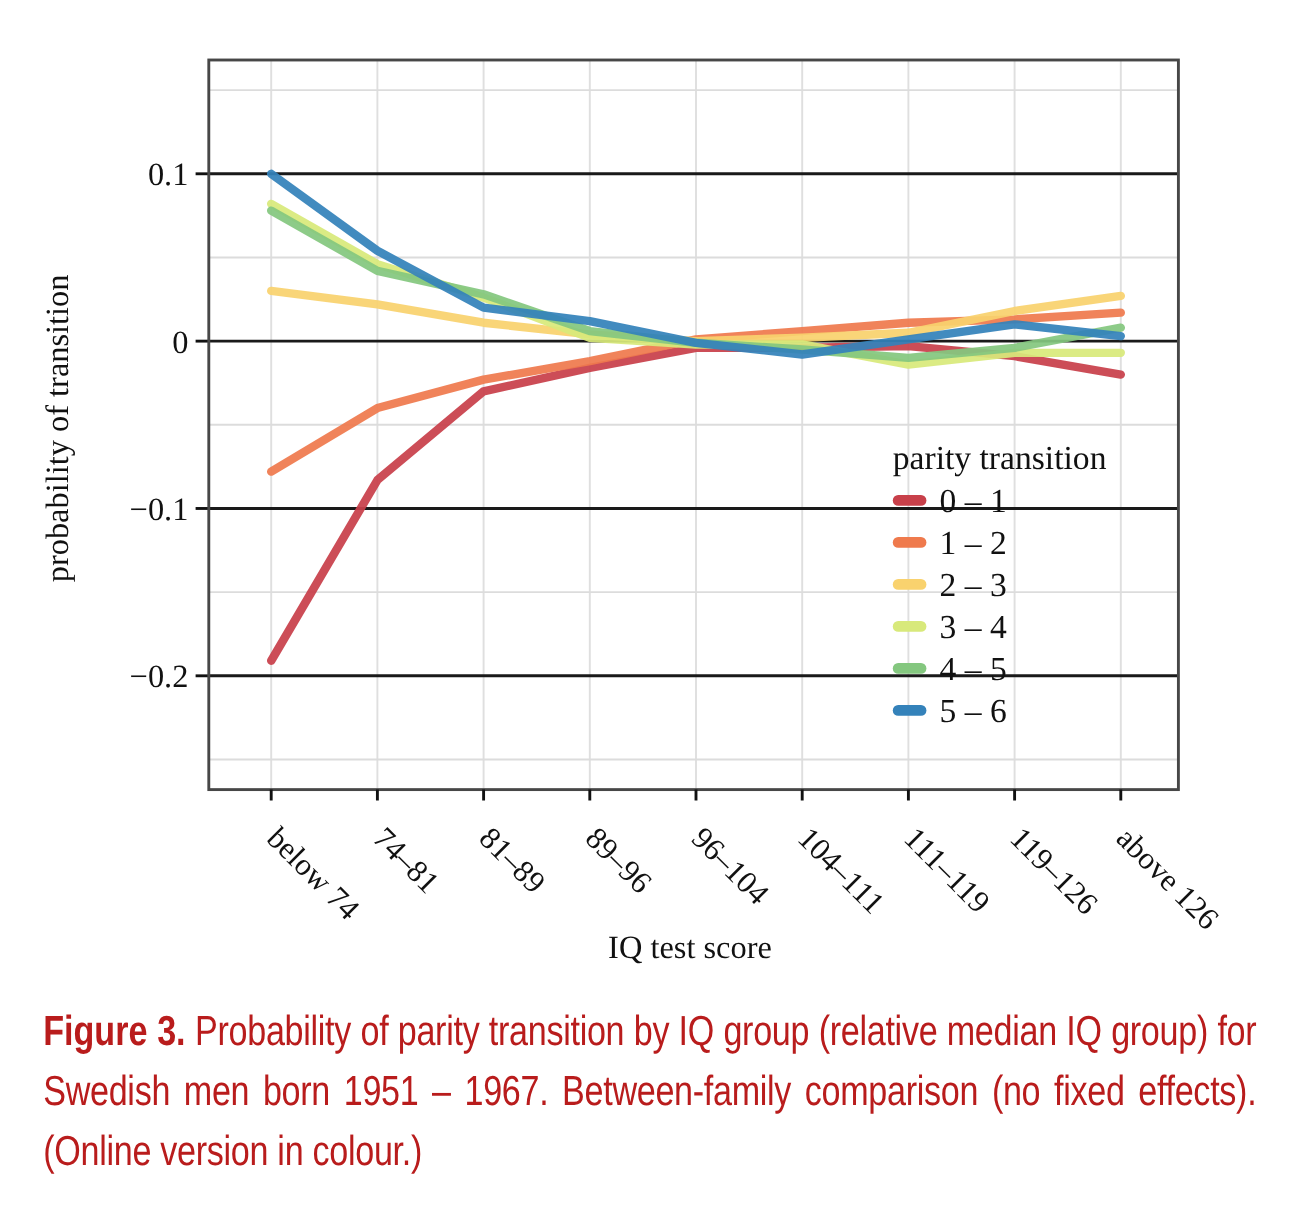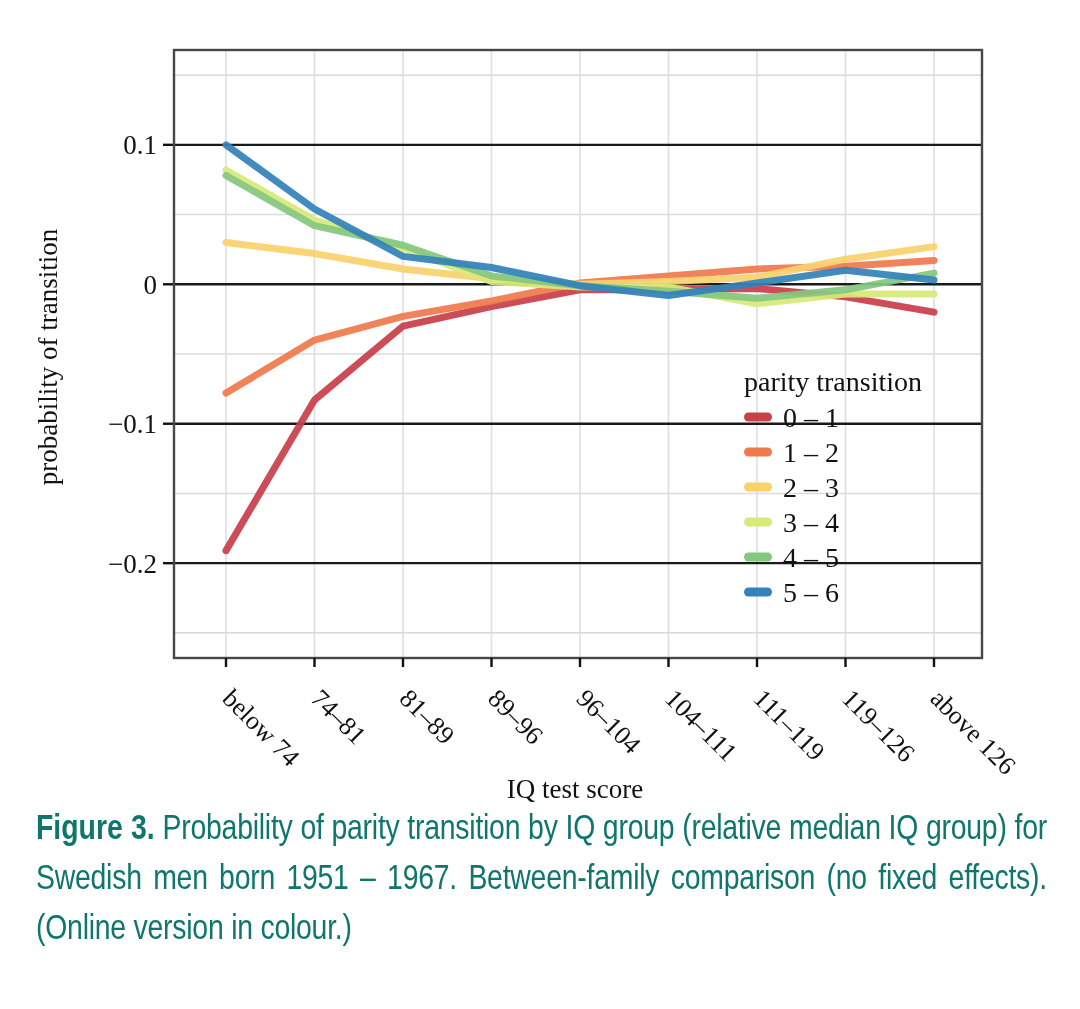--- a/index.html
+++ b/index.html
@@ -12,23 +12,23 @@
   }
   figure{margin:0;}
   .chart-wrap{position:absolute;left:0;top:0;width:1071px;height:828px;}
   svg text{
     font-family:"Liberation Serif", serif;
     fill:#111111;
   }
   .caption{
     position:absolute;
     left:36px;
-    top:802px;
+    top:835px;
     width:1010px;
-    color:#0f766e;
+    color:#b91c1c;
   }
   .caption-inner{
     width:1245px;
     transform:scaleX(0.812);
     transform-origin:0 0;
     font-family:"Liberation Sans", sans-serif;
     font-size:35px;
     line-height:50px;
     letter-spacing:-0.3px;
     text-align:justify;

